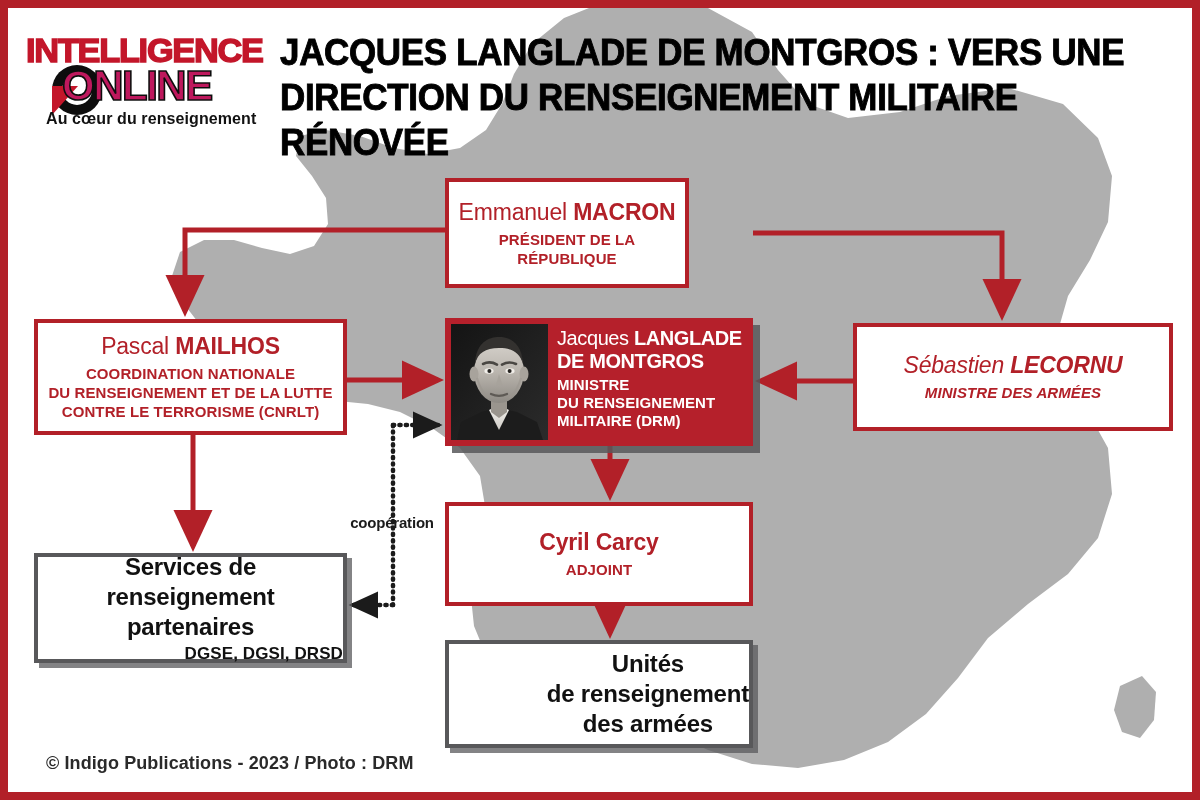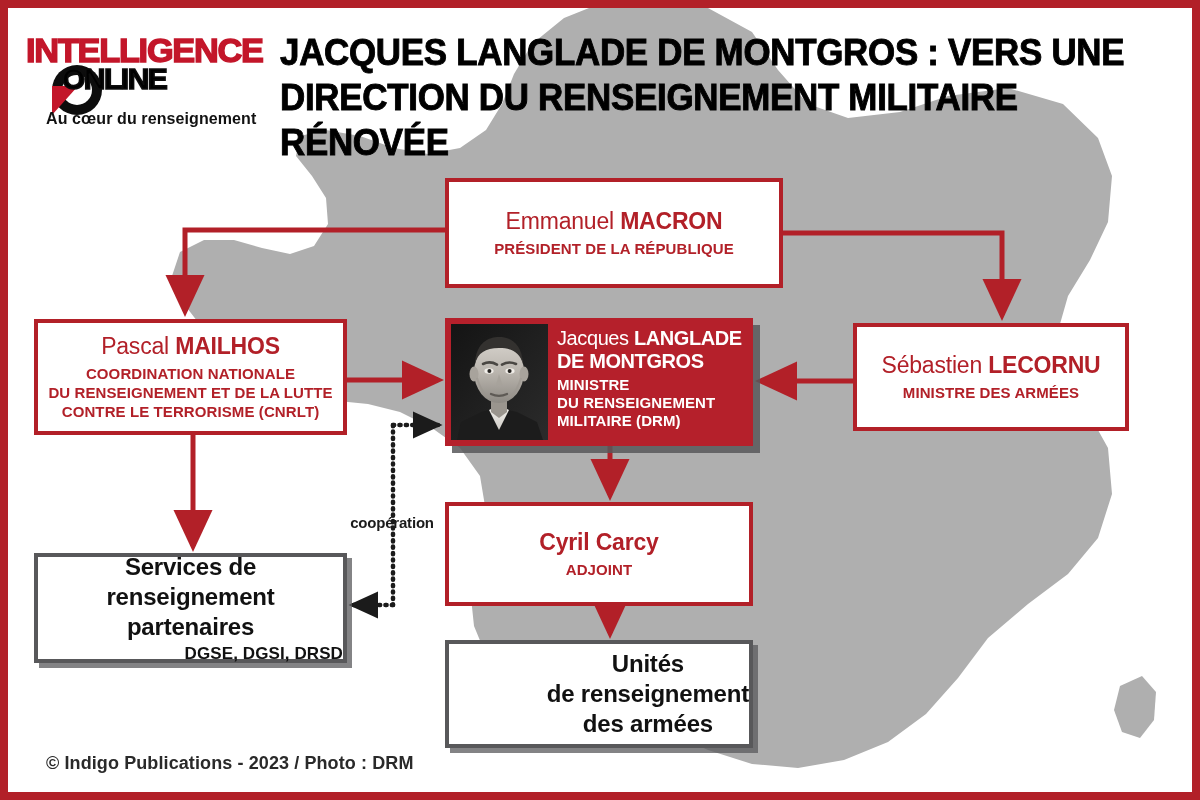--- a/index.html
+++ b/index.html
@@ -52,21 +52,21 @@
     transform: scaleX(1.04);
     transform-origin: left center;
     -webkit-text-stroke: 1.4px #C3162A;
   }
   .logo-line2 {
     position: absolute; left: 0; top: 42px;
     width: 250px; height: 42px;
   }
   .logo-online {
     position: absolute; left: 40px; top: 0;
-    font-size: 30px; font-weight: bold; color: #000000;
+    font-size: 42px; font-weight: bold; color: #be185d;
     letter-spacing: -1.5px;
     -webkit-text-stroke: 1.6px #0d0d0d;
   }
   .logo-circle {
     position: absolute; left: 30px; top: 3px;
     width: 50px; height: 50px;
     border-radius: 50%;
     background: #0d0d0d;
   }
   .logo-circle-inner {
@@ -135,25 +135,25 @@
     font-size: 15px;
     font-weight: bold;
     line-height: 19px;
     letter-spacing: 0.1px;
     margin-top: 4px;
   }
   .node.dark .nm { color: #111111; font-size: 24px; line-height: 30px; }
   .node.dark .sub { color: #111111; font-size: 17px; line-height: 21px; margin-top: 1px; }
 
   
-  #box-macron { left: 437px; top: 170px; width: 338px; height: 110px; }
+  #box-macron { left: 437px; top: 170px; width: 244px; height: 110px; }
   
   #box-mailhos { left: 26px; top: 311px; width: 313px; height: 116px; }
   
-  #box-lecornu { left: 845px; top: 315px; width: 276px; height: 108px; }
+  #box-lecornu { left: 845px; top: 315px; width: 320px; height: 108px; font-style: italic; }
   
   #box-services { left: 26px; top: 545px; width: 313px; height: 110px; }
   
   #box-carcy { left: 437px; top: 494px; width: 308px; height: 104px; }
   
   #box-unites { left: 437px; top: 632px; width: 308px; height: 108px; }
 
   
   #box-drm {
     position: absolute;

